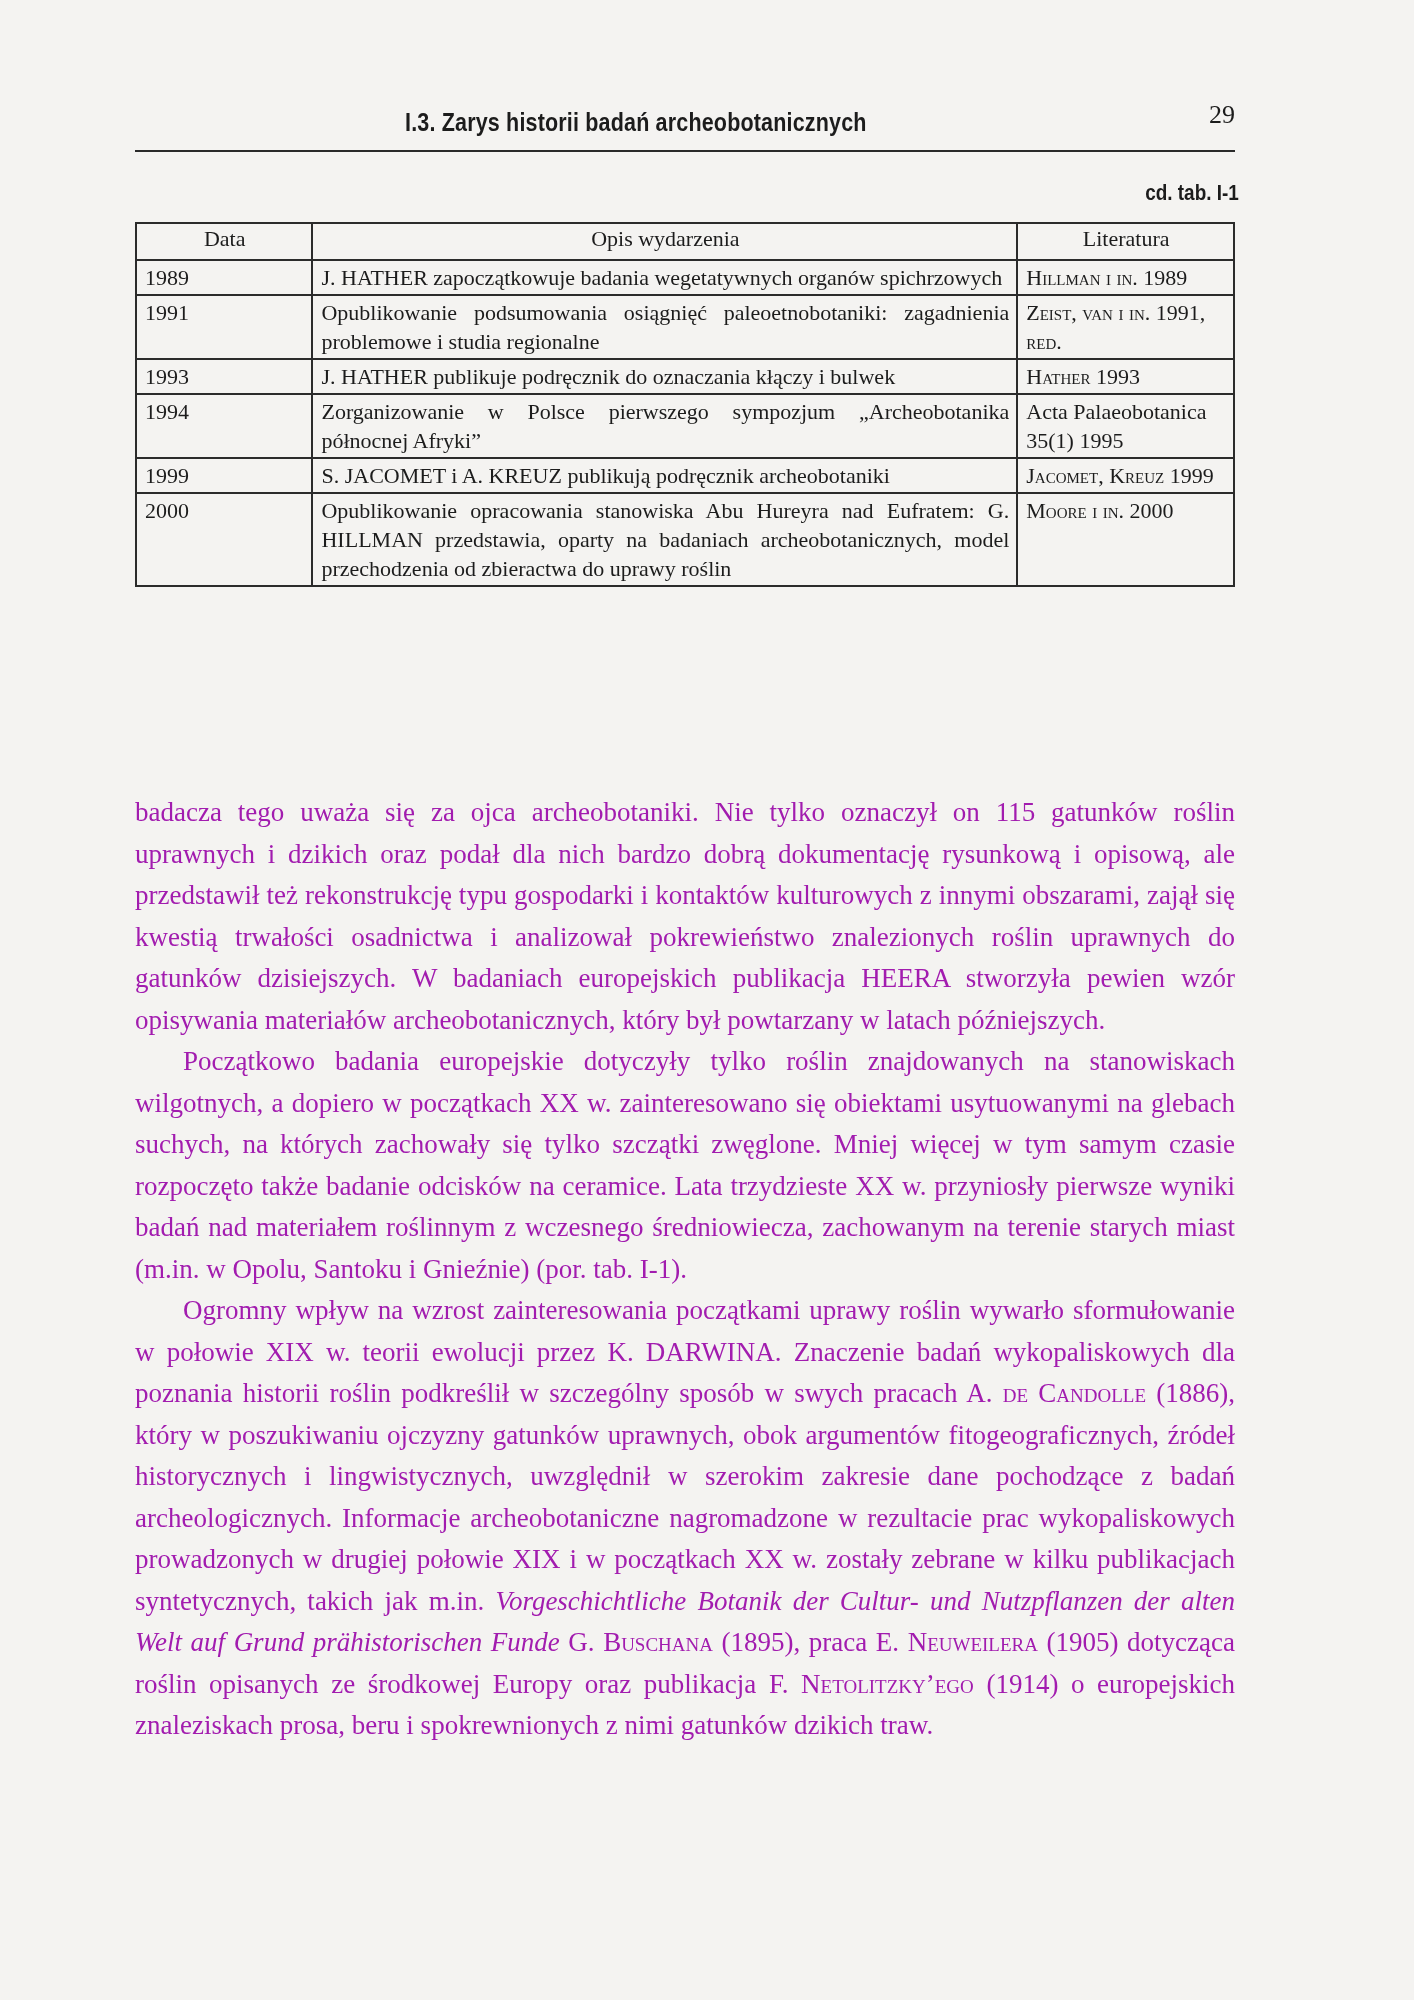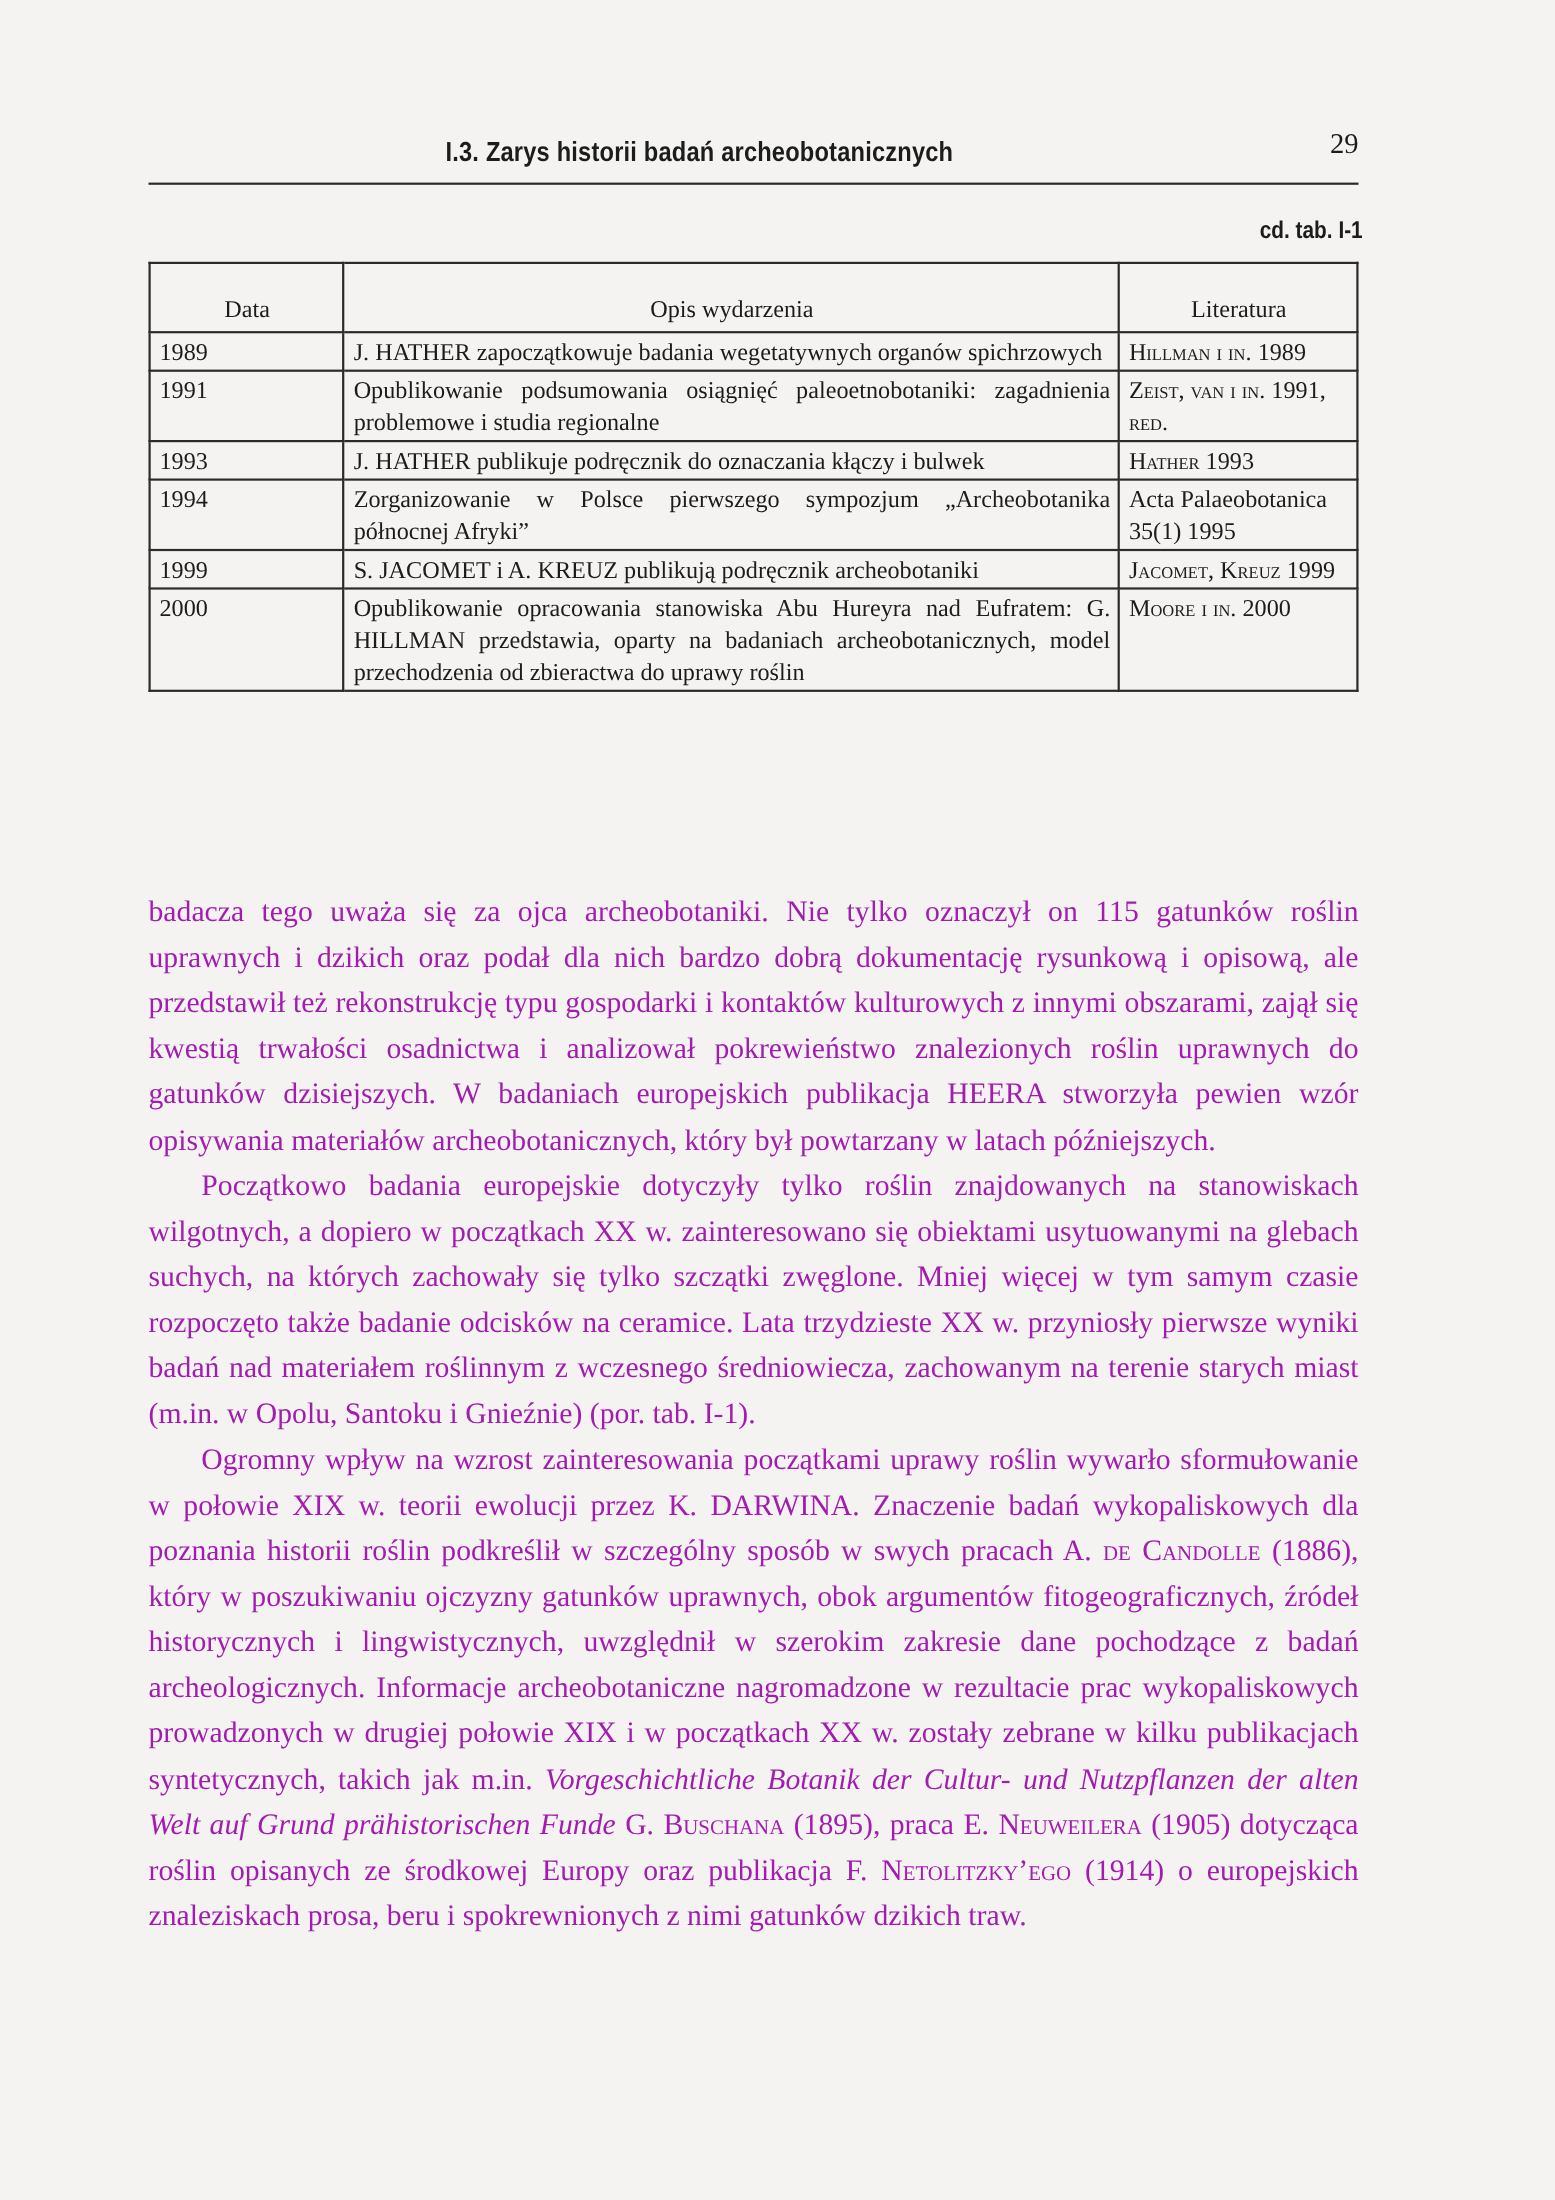--- a/index.html
+++ b/index.html
@@ -4,21 +4,21 @@
 <style>
   html, body { margin: 0; padding: 0; }
   body {
     width: 1414px; height: 2000px;
     background: #f4f3f1;
     font-family: "Liberation Serif", "DejaVu Serif", serif;
     color: #1c1c1c;
     position: relative;
     overflow: hidden;
   }
-  .page { position: absolute; left: 0; top: 16px; width: 1414px; height: 1580px; }
+  .page { position: absolute; left: 0; top: 0; width: 1414px; height: 1580px; }
   .running-head {
     position: absolute; left: 135px; top: 100px; width: 1100px; height: 50px;
   }
   .running-title {
     position: absolute; left: 270px; top: 8px;
     font-family: "Liberation Sans", "DejaVu Sans", sans-serif;
     font-weight: bold; font-size: 25px; letter-spacing: 0.2px;
     transform: scaleX(0.86); transform-origin: left center;
   }
   .page-number {
@@ -40,21 +40,21 @@
     width: 1100px;
     border-collapse: collapse;
     font-size: 22px; line-height: 29px;
   }
   table.events td, table.events th {
     border: 2px solid #2b2b2b;
     vertical-align: top;
     padding: 2px 7px 2px 8px;
     font-weight: normal;
   }
-  table.events th { padding-top: 26px; padding-bottom: 6px; }
+  table.events th { padding-top: 0; padding-bottom: 6px; }
   .col-date { width: 160px; }
   .col-desc { width: 690px; text-align: justify; }
   .col-lit  { width: 200px; }
   th.col-desc, th.col-lit { text-align: center; border-radius: 15px; }
   th.col-date { text-align: center; }
   .sc { font-variant: small-caps; }
   .body-text {
     position: absolute; left: 135px; top: 792px; width: 1100px;
     font-size: 27px; line-height: 41.5px; text-align: justify;
     color: #a21caf;

